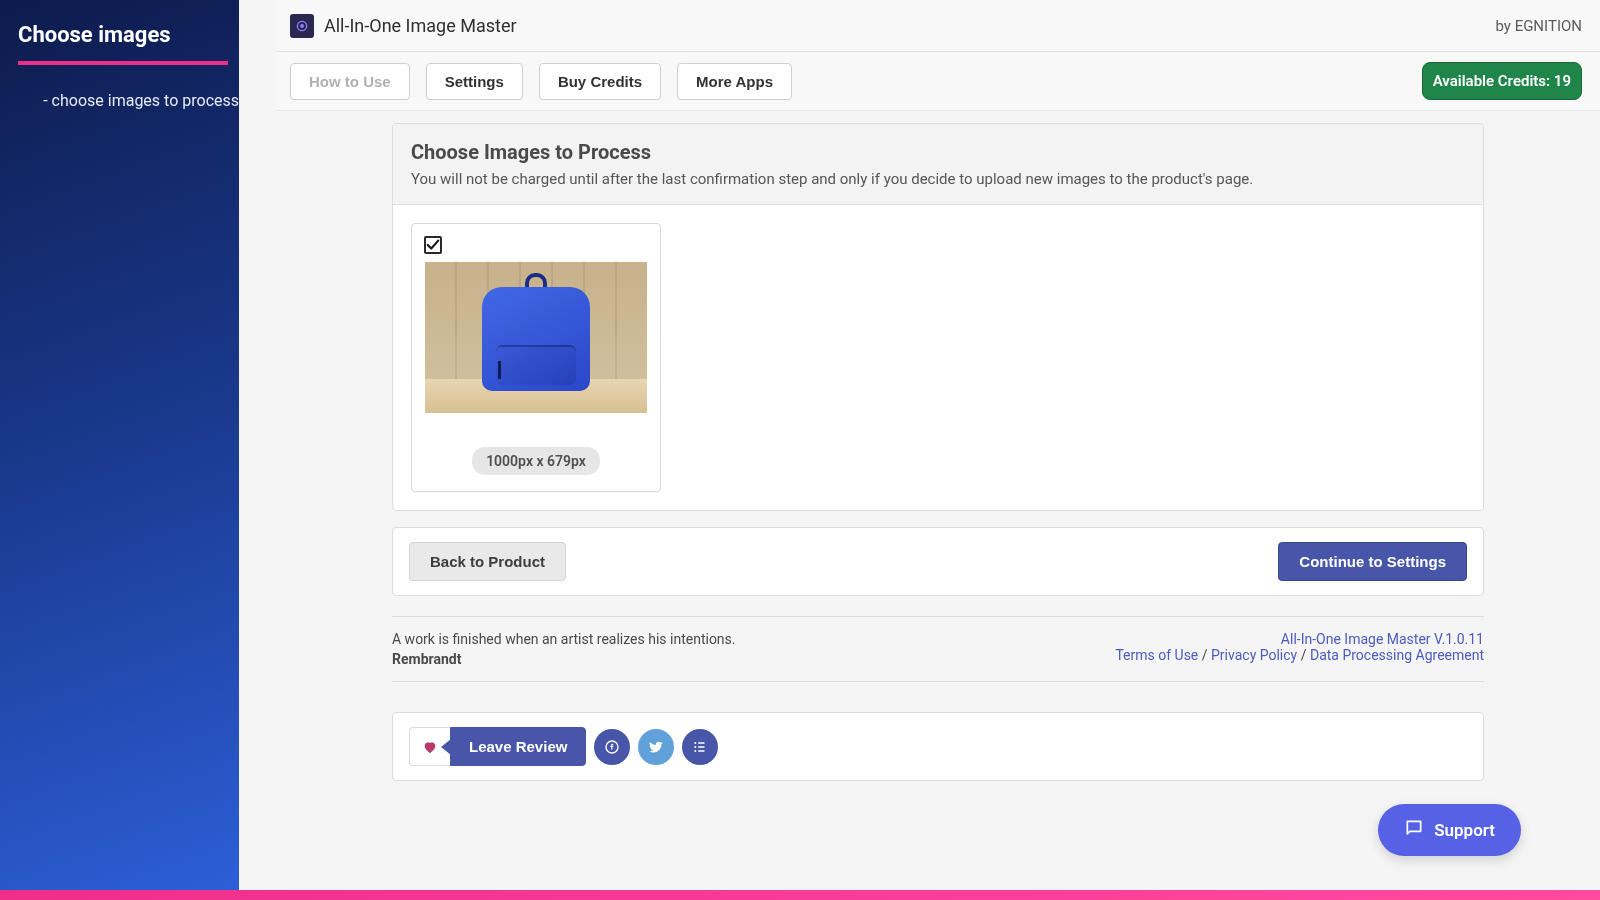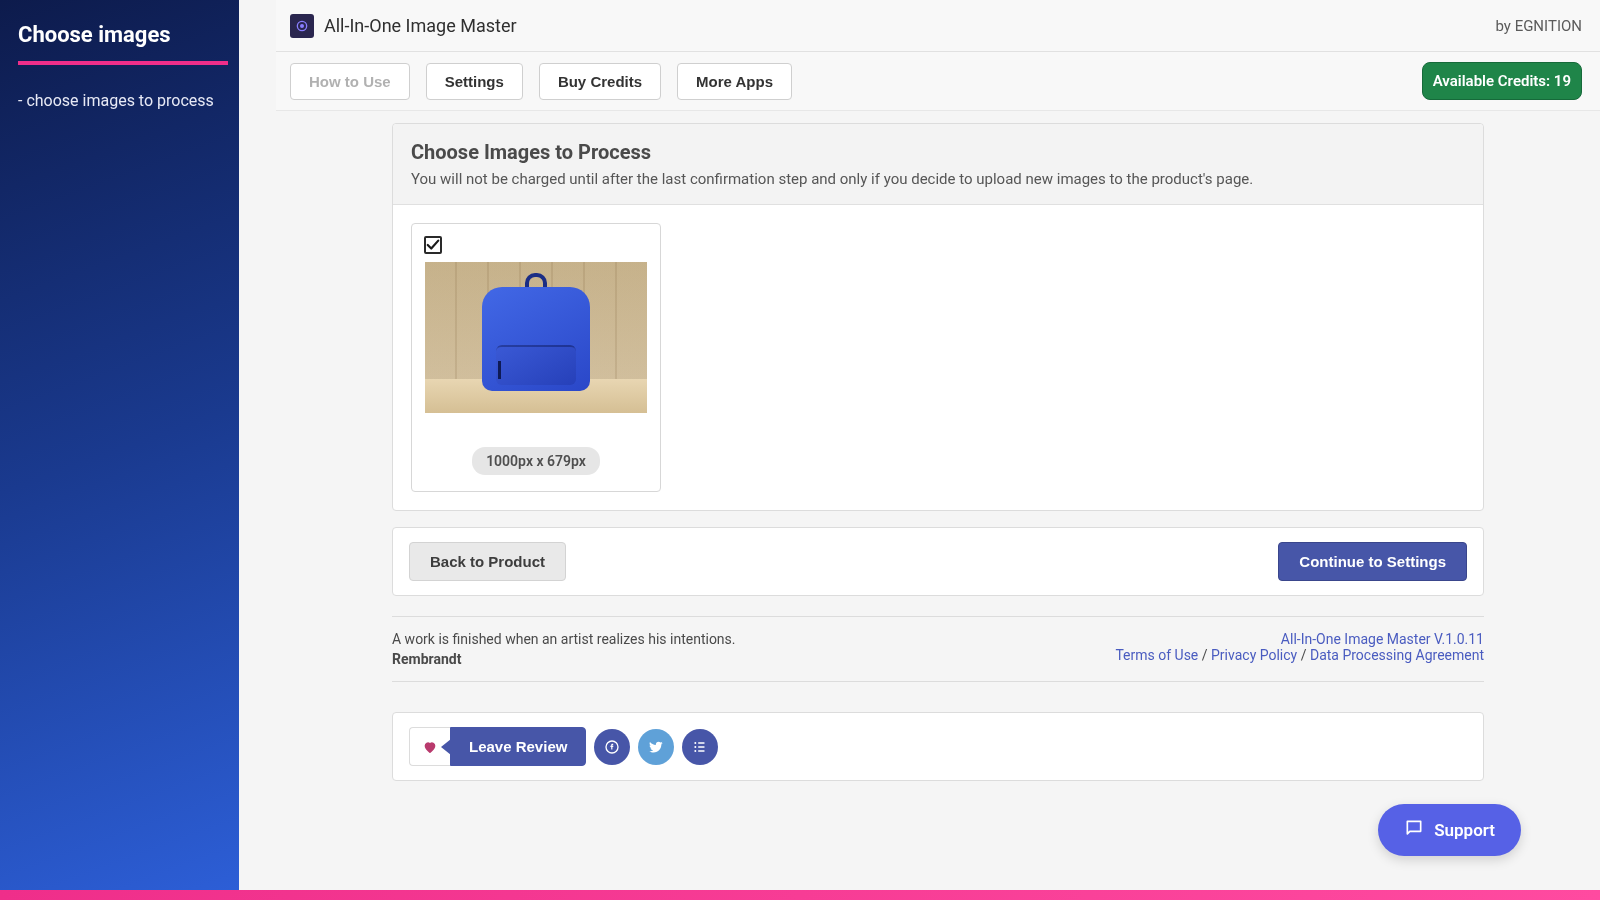--- a/index.html
+++ b/index.html
@@ -31,20 +31,21 @@
 }
 .sidebar-underline {
   height: 4px;
   background: #ef2e8a;
   width: 210px;
   margin-bottom: 26px;
 }
 .sidebar-step {
   font-size: 16px;
   color: #e7e9f5;
+  text-align: right;
 }
 .main {
   flex: 1;
   background: #f5f5f5;
   display: flex;
   flex-direction: column;
   overflow: hidden;
 }
 .topbar {
   display: flex;

